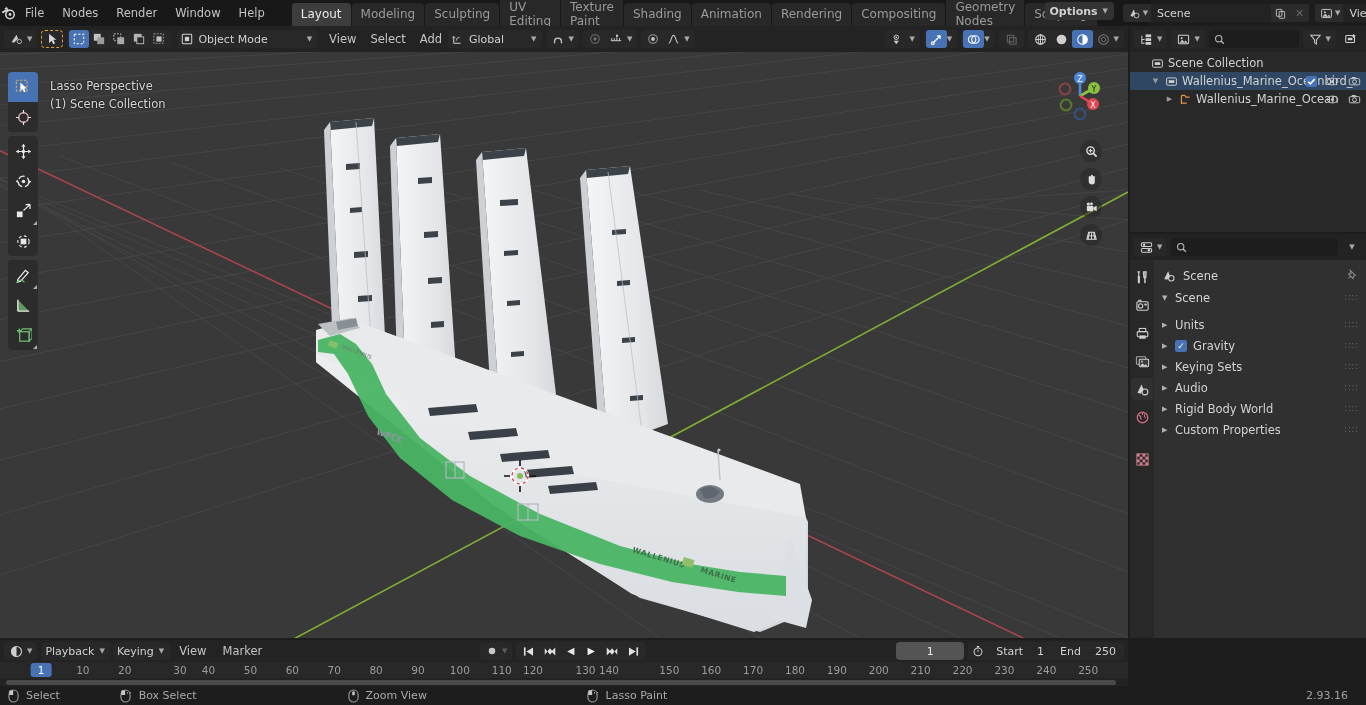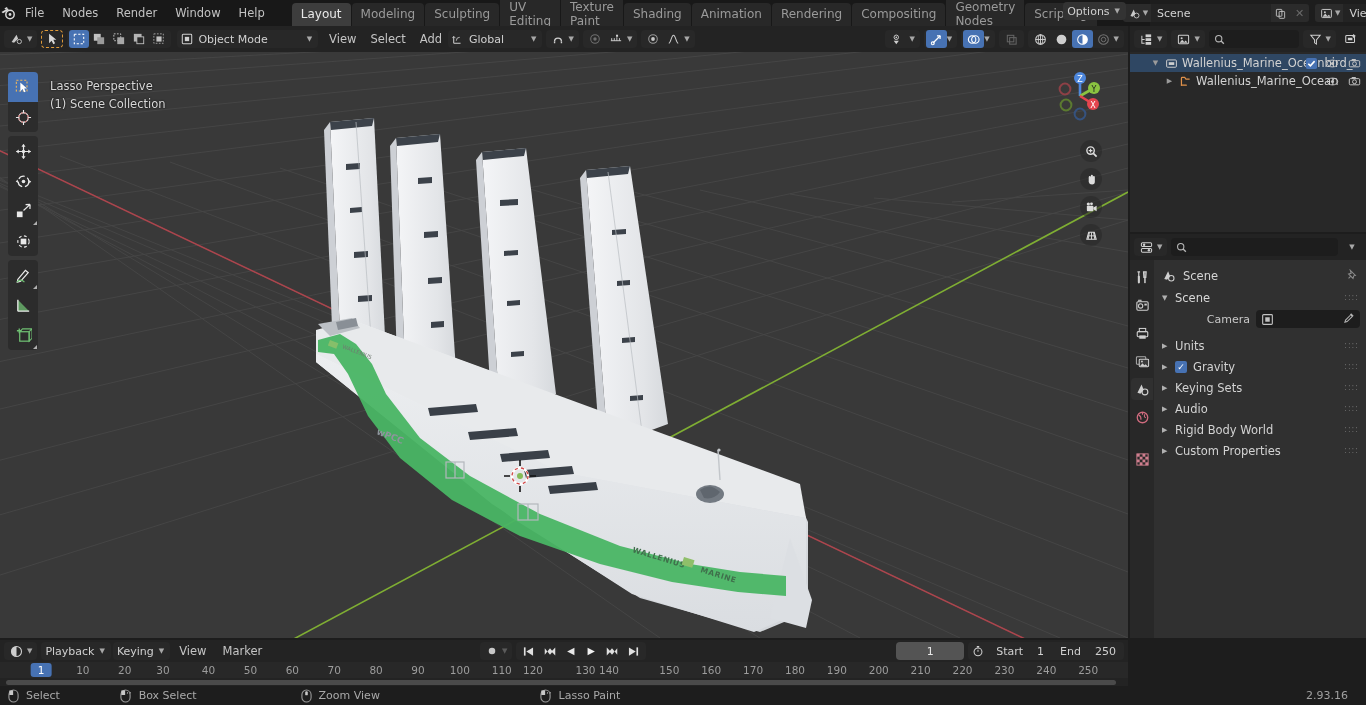--- a/index.html
+++ b/index.html
@@ -465,21 +465,21 @@
         <div class="hdr-btn" style="opacity:.6">
           <svg width="13" height="13" viewBox="0 0 14 14">
               <circle cx="7" cy="7" r="5.2" fill="none" stroke="#a6a6a6" stroke-width="1.1"></circle>
               <circle cx="7" cy="7" r="2.4" fill="none" stroke="#a6a6a6" stroke-width="1"></circle>
             </svg>
         </div>
         <span class="chev" style="padding-right:3px;">▼</span>
       </div>
     </div>
 
-    <div style="position:absolute;right:2px;top:-24px;">
+    <div style="position:absolute;right:14px;top:-24px;font-weight:bold;">
       <div class="hdr-dd" style="background:#333;">
         <span>Options</span>
         <span class="chev">▼</span>
       </div>
     </div>
   </div>
 
   <div class="viewport">
     <svg class="grid-svg" width="1128" height="586" viewBox="0 0 1128 586">
       <defs>
@@ -800,20 +800,30 @@
       </div>
       <div class="hdr-btn">
         <svg width="14" height="14" viewBox="0 0 16 16">
             <rect x="2" y="4" width="10" height="8" rx="1" fill="none" stroke="#cfcfcf" stroke-width="1.2"></rect>
             <rect x="4.4" y="6.6" width="5.2" height="2.8" fill="#cfcfcf"></rect>
             <path d="M11 2.5 L11 6.5 M9 4.5 L13 4.5" stroke="#cfcfcf" stroke-width="1.3"></path>
           </svg>
       </div>
     </div>
     <div id="outliner-rows" style="padding-top:2px;">
+        <div class="out-row" style="padding-left: 6px;">
+          <span class="disc"></span>
+          <span style="display: flex; align-items: center;">
+            <svg width="13" height="13" viewBox="0 0 16 16">
+              <rect x="2" y="3.6" width="12" height="9" rx="1.2" fill="none" stroke="#cfcfcf" stroke-width="1.2"></rect>
+              <rect x="4.6" y="6.4" width="6.8" height="3.4" fill="#cfcfcf"></rect>
+            </svg>
+          </span>
+          <span>Scene Collection</span>
+        </div>
         <div class="out-row sel" style="padding-left: 20px;">
           <span class="disc">▼</span>
           <span style="display: flex; align-items: center;">
             <svg width="13" height="13" viewBox="0 0 16 16">
               <rect x="2" y="3.6" width="12" height="9" rx="1.2" fill="none" stroke="#cfcfcf" stroke-width="1.2"></rect>
               <rect x="4.6" y="6.4" width="6.8" height="3.4" fill="#cfcfcf"></rect>
             </svg>
           </span>
           <span>Wallenius_Marine_Oceanbird_</span>
           <span class="out-icons">
@@ -966,36 +976,20 @@
           </span>
         </div>
 
         <div class="panel-hdr">
           <span class="tri">▼</span>
           <span>Scene</span>
           <span class="grip">:::: </span>
         </div>
 
         <div id="scene-fields">
-            <div class="prop-row">
-              <div class="prop-label">Camera</div>
-              <div class="prop-field">
-                <span style="display:flex">
-                  <svg width="13" height="13" viewBox="0 0 14 14">
-                    <rect x="1.8" y="1.8" width="10.4" height="10.4" rx="1" fill="none" stroke="#c2c2c2" stroke-width="1.2"></rect>
-                    <rect x="4.6" y="4.6" width="4.8" height="4.8" fill="#c2c2c2"></rect>
-                  </svg>
-                </span>
-                <span></span>
-                <span class="eyedrop"><svg width="12" height="12" viewBox="0 0 14 14">
-                    <path d="M9.5 1.6 L12.4 4.5 L10.8 6 L8 3.2 Z" fill="#b4b4b4"></path>
-                    <path d="M8.6 3.8 L3 9.4 L2.2 12 L4.8 11.2 L10.4 5.6" fill="none" stroke="#b4b4b4" stroke-width="1.2"></path>
-                  </svg></span>
-              </div>
-            </div>
           </div>
 
         <div id="closed-panels" style="margin-top:6px;">
             <div class="coll-row">
               <span class="tri">▶</span>
               <span>Units</span>
               <span class="grip">::::</span>
             </div>
             <div class="coll-row">
               <span class="tri">▶</span>
@@ -1118,21 +1112,21 @@
             <span>End</span>
             <span>250</span>
           </div>
         </div>
       </div>
     </div>
 
     <div class="tl-ruler" id="tl-ruler">
         <div class="tl-tick" style="left: 82.8876px;">10</div>
         <div class="tl-tick" style="left: 124.775px;">20</div>
-        <div class="tl-tick" style="left: 163px;">30</div>
+        <div class="tl-tick" style="left: 180px;">30</div>
         <div class="tl-tick" style="left: 208.55px; text-align: right;">40</div>
         <div class="tl-tick" style="left: 250.438px;">50</div>
         <div class="tl-tick" style="left: 292.325px;">60</div>
         <div class="tl-tick" style="left: 334.213px;">70</div>
         <div class="tl-tick" style="left: 376.1px;">80</div>
         <div class="tl-tick" style="left: 417.988px;">90</div>
         <div class="tl-tick" style="left: 459.876px;">100</div>
         <div class="tl-tick" style="left: 501.763px;">110</div>
         <div class="tl-tick" style="left: 533px;">120</div>
         <div class="tl-tick" style="left: 585.538px;">130</div>
@@ -1169,21 +1163,21 @@
         <div class="status-item" style="margin-left: 60px;">
           <span style="display:flex;align-items:center;">
             <svg width="11" height="14" viewBox="0 0 12 15">
               <rect x="1" y="1" width="10" height="13" rx="5" fill="none" stroke="#9a9a9a" stroke-width="1.2"></rect>
               <path d="M1.4 1.6 L1.4 6.4 L5.6 6.4 L5.6 1.2 Z" fill="#c8c8c8"></path>
             </svg>
             <span style="color:#9a9a9a;font-size:9px;margin-left:-5px;">’’</span>
           </span>
           <span>Box Select</span>
         </div>
-        <div class="status-item" style="margin-left: 72px; padding-left: 32px;">
+        <div class="status-item" style="margin-left: 119px; padding-left: 32px;">
           <span style="display:flex;align-items:center;">
             <svg width="11" height="14" viewBox="0 0 12 15">
               <rect x="1" y="1" width="10" height="13" rx="5" fill="none" stroke="#9a9a9a" stroke-width="1.2"></rect>
               <rect x="4.6" y="2.4" width="2.8" height="4.4" rx="1.3" fill="#c8c8c8"></rect>
             </svg>
           </span>
           <span>Zoom View</span>
         </div>
         <div class="status-item" style="margin-left: 160px;">
           <span style="display:flex;align-items:center;">

